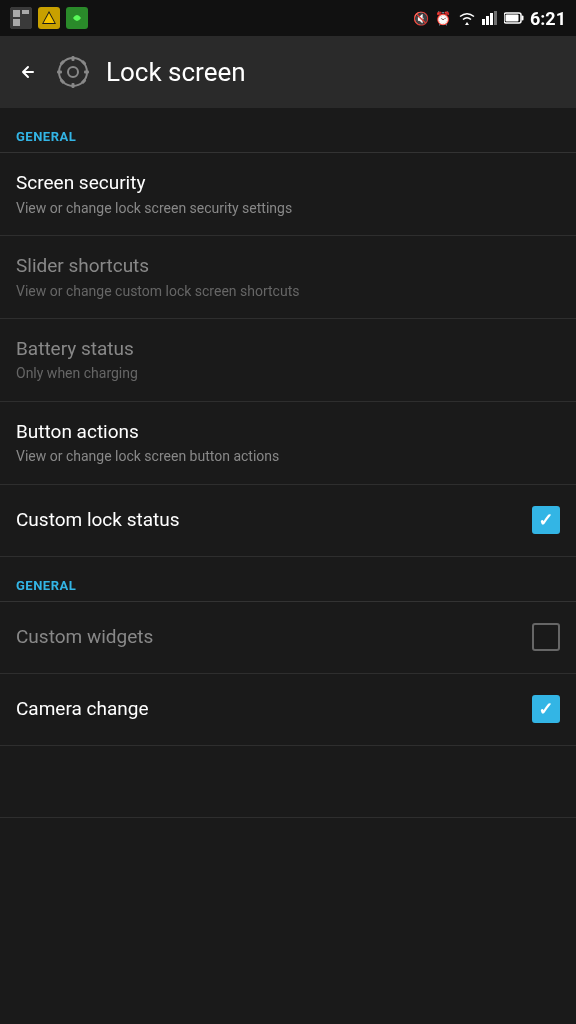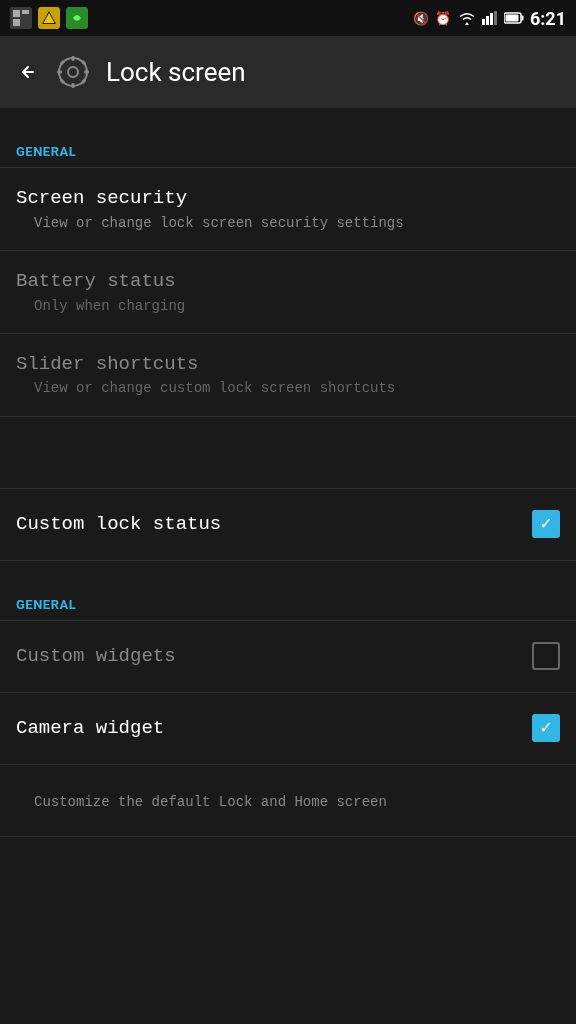--- a/index.html
+++ b/index.html
@@ -75,56 +75,54 @@
       text-align: right;
     }
 
     
     .content {
       background: #1a1a1a;
     }
 
     
     .section-header {
-      padding: 36px 16px 8px 16px;
+      padding: 21px 16px 8px 16px;
       font-size: 13px;
       color: #33b5e5;
       font-weight: bold;
       letter-spacing: 0.5px;
       border-bottom: 1px solid #333;
     }
 
     
     .settings-item {
       padding: 18px 16px;
       border-bottom: 1px solid #2e2e2e;
       display: flex;
       align-items: center;
       justify-content: flex-start;
       cursor: pointer;
       min-height: 72px;
-      font-family: Liberation Mono, monospace;
     }
     .settings-item-text {
       flex: 1;
     }
     .settings-item-title {
       font-size: 19px;
       color: #ffffff;
       line-height: 1.3;
     }
     .settings-item-title.dimmed {
       color: #888888;
     }
     .settings-item-subtitle {
       font-size: 14px;
       color: #888888;
       margin-top: 3px;
       line-height: 1.3;
-      margin-left: 18px;
     }
     .settings-item-subtitle.dimmed {
       color: #666666;
     }
 
     
     .checkbox {
       width: 28px;
       height: 28px;
       border: 2px solid #888;
@@ -234,34 +232,36 @@
 
   <div class="settings-item">
     <div class="settings-item-text">
       <div class="settings-item-title">Screen security</div>
       <div class="settings-item-subtitle">View or change lock screen security settings</div>
     </div>
   </div>
 
   <div class="settings-item">
     <div class="settings-item-text">
+      <div class="settings-item-title dimmed">Slider shortcuts</div>
+      <div class="settings-item-subtitle dimmed">View or change custom lock screen shortcuts</div>
+    </div>
+  </div>
+
+  <div class="settings-item">
+    <div class="settings-item-text">
       <div class="settings-item-title dimmed">Battery status</div>
       <div class="settings-item-subtitle dimmed">Only when charging</div>
     </div>
   </div>
 
   <div class="settings-item">
     <div class="settings-item-text">
-      <div class="settings-item-title dimmed">Slider shortcuts</div>
-      <div class="settings-item-subtitle dimmed">View or change custom lock screen shortcuts</div>
-    </div>
-  </div>
-
-  <div class="settings-item">
-    <div class="settings-item-text">
+      <div class="settings-item-title">Button actions</div>
+      <div class="settings-item-subtitle">View or change lock screen button actions</div>
     </div>
   </div>
 
   <div class="settings-item">
     <div class="settings-item-text">
       <div class="settings-item-title">Custom lock status</div>
     </div>
     <div class="checkbox checked">
       <span class="checkmark">✓</span>
     </div>
@@ -272,26 +272,25 @@
   <div class="settings-item">
     <div class="settings-item-text">
       <div class="settings-item-title dimmed">Custom widgets</div>
     </div>
     <div class="checkbox unchecked">
     </div>
   </div>
 
   <div class="settings-item">
     <div class="settings-item-text">
-      <div class="settings-item-title">Camera widget</div>
+      <div class="settings-item-title">Camera change</div>
     </div>
     <div class="checkbox checked">
       <span class="checkmark">✓</span>
     </div>
   </div>
 
   <div class="settings-item">
     <div class="settings-item-text">
-      <div class="settings-item-subtitle">Customize the default Lock and Home screen</div>
     </div>
   </div>
 
 </div>
 
 </body></html>

